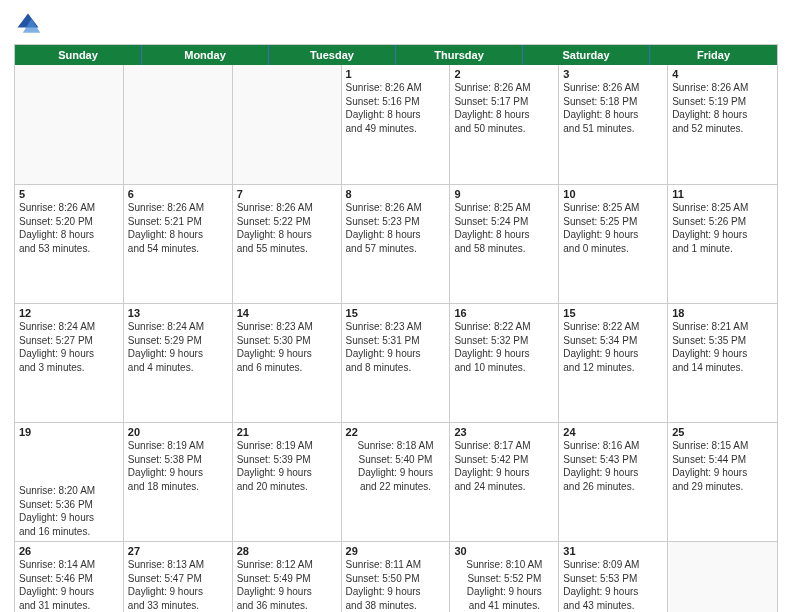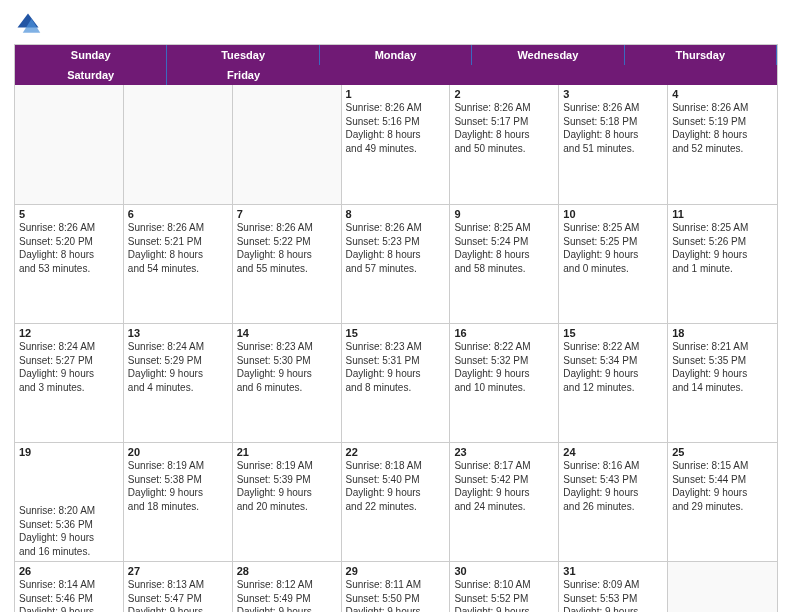--- a/index.html
+++ b/index.html
@@ -61,22 +61,22 @@
       color: #444;
     }
     .calendar {
       flex: 1;
       display: flex;
       flex-direction: column;
       border: 1px solid #ccc;
     }
     .cal-header {
       display: grid;
-      grid-template-columns: repeat(5, 1fr);
-      background: #701a75;
+      grid-template-columns: repeat(6, 1fr);
+      background: #15803d;
     }
     .cal-header-cell {
       color: #fff;
       font-size: 11px;
       font-weight: bold;
       padding: 4px 4px;
       text-align: center;
       border-right: 1px solid #3a6abf;
     }
     .cal-header-cell:last-child { border-right: none; }
@@ -130,23 +130,22 @@
     </div>
     <div class="title-block">
       <div class="month-title"></div>
       <div class="location"></div>
     </div>
   </div>
 
   <div class="calendar">
     <div class="cal-header">
     <div class="cal-header-cell">Sunday</div>
+        <div class="cal-header-cell">Monday</div>
         <div class="cal-header-cell">Tuesday</div>
-        <div class="cal-header-cell">Monday</div>
-        <div class="cal-header-cell">Wednesday</div>
         <div class="cal-header-cell">Thursday</div>
         <div class="cal-header-cell">Saturday</div>
         <div class="cal-header-cell">Friday</div>
       </div>
     <div class="cal-body">
     <div class="cal-row">
           <div class="cal-cell empty"></div>
           <div class="cal-cell empty"></div>
           <div class="cal-cell empty"></div>
           <div class="cal-cell">
@@ -297,21 +296,21 @@
           </div>
           <div class="cal-cell">
             <div class="day-num">21</div>
             <div class="cell-text" style="white-space: pre-line;">Sunrise: 8:19 AM
 Sunset: 5:39 PM
 Daylight: 9 hours
 and 20 minutes.</div>
           </div>
           <div class="cal-cell">
             <div class="day-num">22</div>
-            <div class="cell-text" style="white-space: pre-line;">Sunrise: 8:18 AM
+            <div class="cell-text" style="white-space: pre-line; text-align: center;">Sunrise: 8:18 AM
 Sunset: 5:40 PM
 Daylight: 9 hours
 and 22 minutes.</div>
           </div>
           <div class="cal-cell">
             <div class="day-num">23</div>
             <div class="cell-text" style="white-space: pre-line;">Sunrise: 8:17 AM
 Sunset: 5:42 PM
 Daylight: 9 hours
 and 24 minutes.</div>
@@ -355,21 +354,21 @@
           </div>
           <div class="cal-cell">
             <div class="day-num">29</div>
             <div class="cell-text" style="white-space: pre-line;">Sunrise: 8:11 AM
 Sunset: 5:50 PM
 Daylight: 9 hours
 and 38 minutes.</div>
           </div>
           <div class="cal-cell">
             <div class="day-num">30</div>
-            <div class="cell-text" style="white-space: pre-line;">Sunrise: 8:10 AM
+            <div class="cell-text" style="white-space: pre-line; text-align: center;">Sunrise: 8:10 AM
 Sunset: 5:52 PM
 Daylight: 9 hours
 and 41 minutes.</div>
           </div>
           <div class="cal-cell">
             <div class="day-num">31</div>
             <div class="cell-text" style="white-space: pre-line;">Sunrise: 8:09 AM
 Sunset: 5:53 PM
 Daylight: 9 hours
 and 43 minutes.</div>

